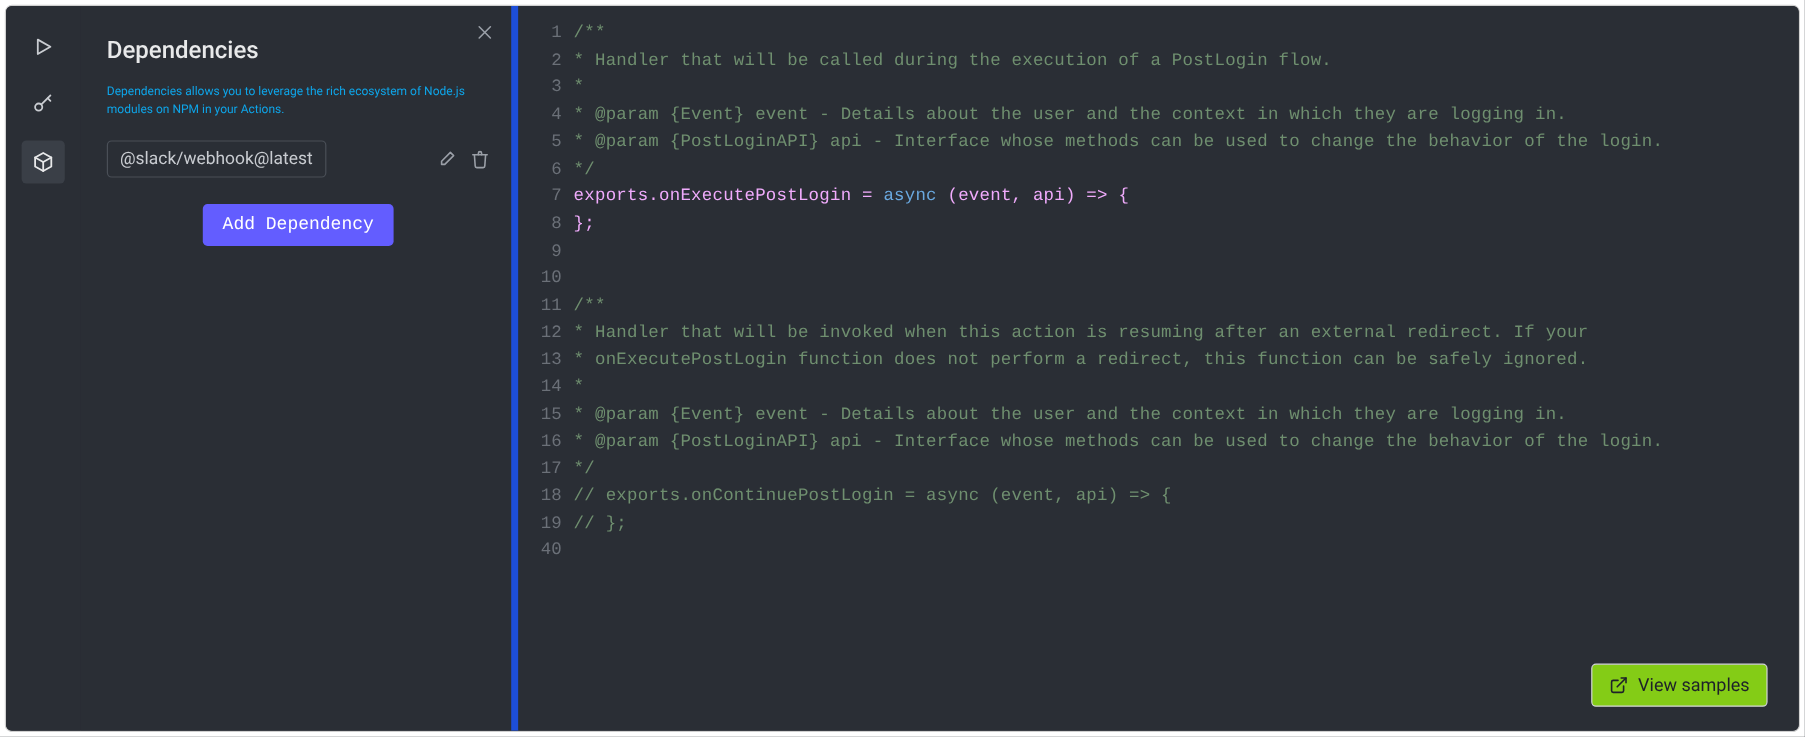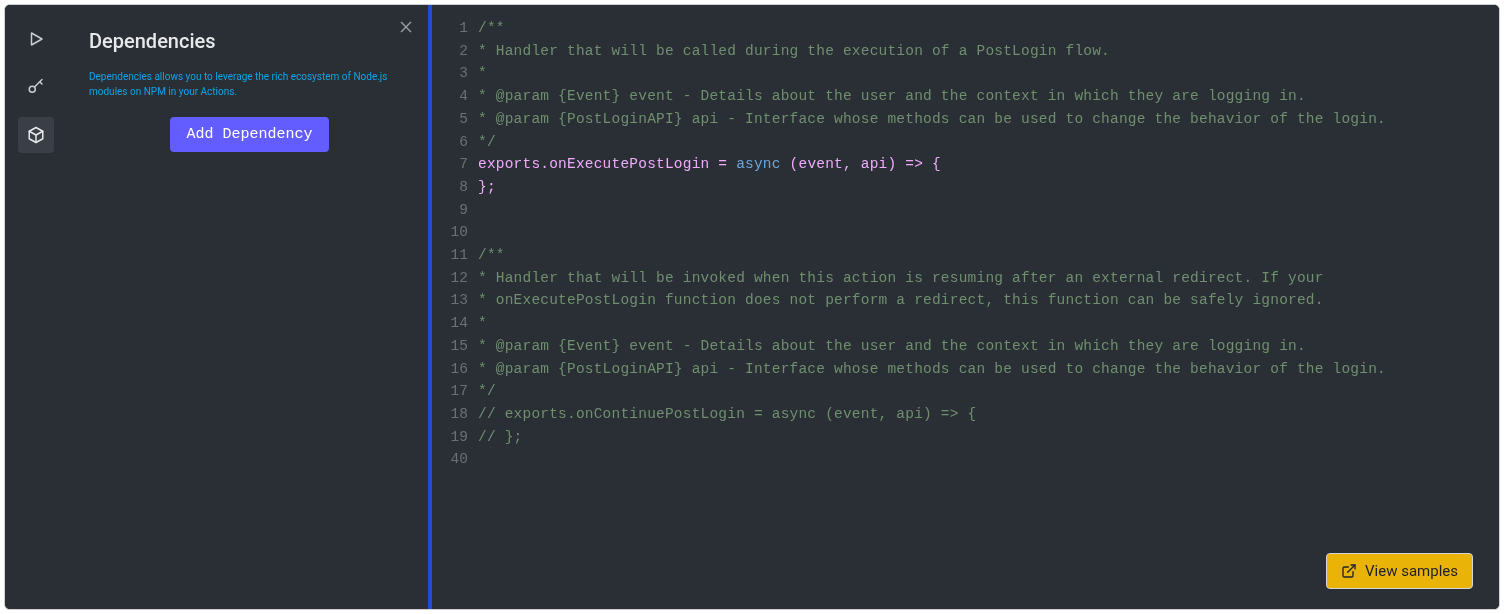--- a/index.html
+++ b/index.html
@@ -40,21 +40,21 @@
   }
   .icon-rail .rail-btn.active {
     background: #3a3f47;
   }
   .side-panel {
     width: 365px;
     background: #2a2e35;
     padding: 24px 18px 18px 22px;
     position: relative;
     flex-shrink: 0;
-    border-right: 4px solid #1d4ed8;
+    border-right: 6px solid #1d4ed8;
   }
   .side-panel .close-btn {
     position: absolute;
     top: 14px;
     right: 14px;
     cursor: pointer;
   }
   .side-panel h2 {
     color: #e8e9ea;
     font-size: 20px;
@@ -139,21 +139,21 @@
     white-space: pre;
     letter-spacing: 0.2px;
   }
   .c-comment { color: #6f8f6f; }
   .c-plain   { color: #f0abfc; }
   .c-kw      { color: #6aa9e0; }
   .view-samples {
     position: absolute;
     bottom: 20px;
     right: 26px;
-    background: #eab308;
+    background: #84cc16;
     border: 1px solid #d3d5d8;
     border-radius: 4px;
     padding: 8px 14px;
     font-size: 15px;
     color: #1e212a;
     display: flex;
     align-items: center;
     gap: 8px;
     cursor: pointer;
     font-family: inherit;
@@ -190,20 +190,37 @@
   <div class="side-panel">
     <div class="close-btn">
       <svg width="16" height="16" viewBox="0 0 24 24" fill="none" stroke="#9a9fa7" stroke-width="2" stroke-linecap="round">
           <line x1="5" y1="5" x2="19" y2="19"></line>
           <line x1="19" y1="5" x2="5" y2="19"></line>
         </svg>
     </div>
     <h2>Dependencies</h2>
     <p class="desc">Dependencies allows you to leverage the rich ecosystem of Node.js modules on NPM in your Actions.</p>
 
+    <div class="dep-row">
+      <span class="dep-pill">@slack/webhook@latest</span>
+      <div class="dep-actions">
+        <span class="act">
+          <svg width="16" height="16" viewBox="0 0 24 24" fill="none" stroke="#9a9fa7" stroke-width="2" stroke-linecap="round" stroke-linejoin="round">
+              <path d="M17 3l4 4-11 11H6v-4L17 3z"></path>
+            </svg>
+        </span>
+        <span class="act">
+          <svg width="16" height="16" viewBox="0 0 24 24" fill="none" stroke="#9a9fa7" stroke-width="2" stroke-linecap="round" stroke-linejoin="round">
+              <polyline points="3 6 5 6 21 6"></polyline>
+              <path d="M19 6l-1 14a2 2 0 0 1-2 2H8a2 2 0 0 1-2-2L5 6"></path>
+              <path d="M10 6V4a2 2 0 0 1 2-2 2 2 0 0 1 2 2v2"></path>
+            </svg>
+        </span>
+      </div>
+    </div>
 
     <div class="add-dep-wrap">
       <button class="add-dep-btn">Add Dependency</button>
     </div>
   </div>
 
   <div class="editor">
     <div class="gutter" id="gutter">
         <div>1</div>
         <div>2</div>

